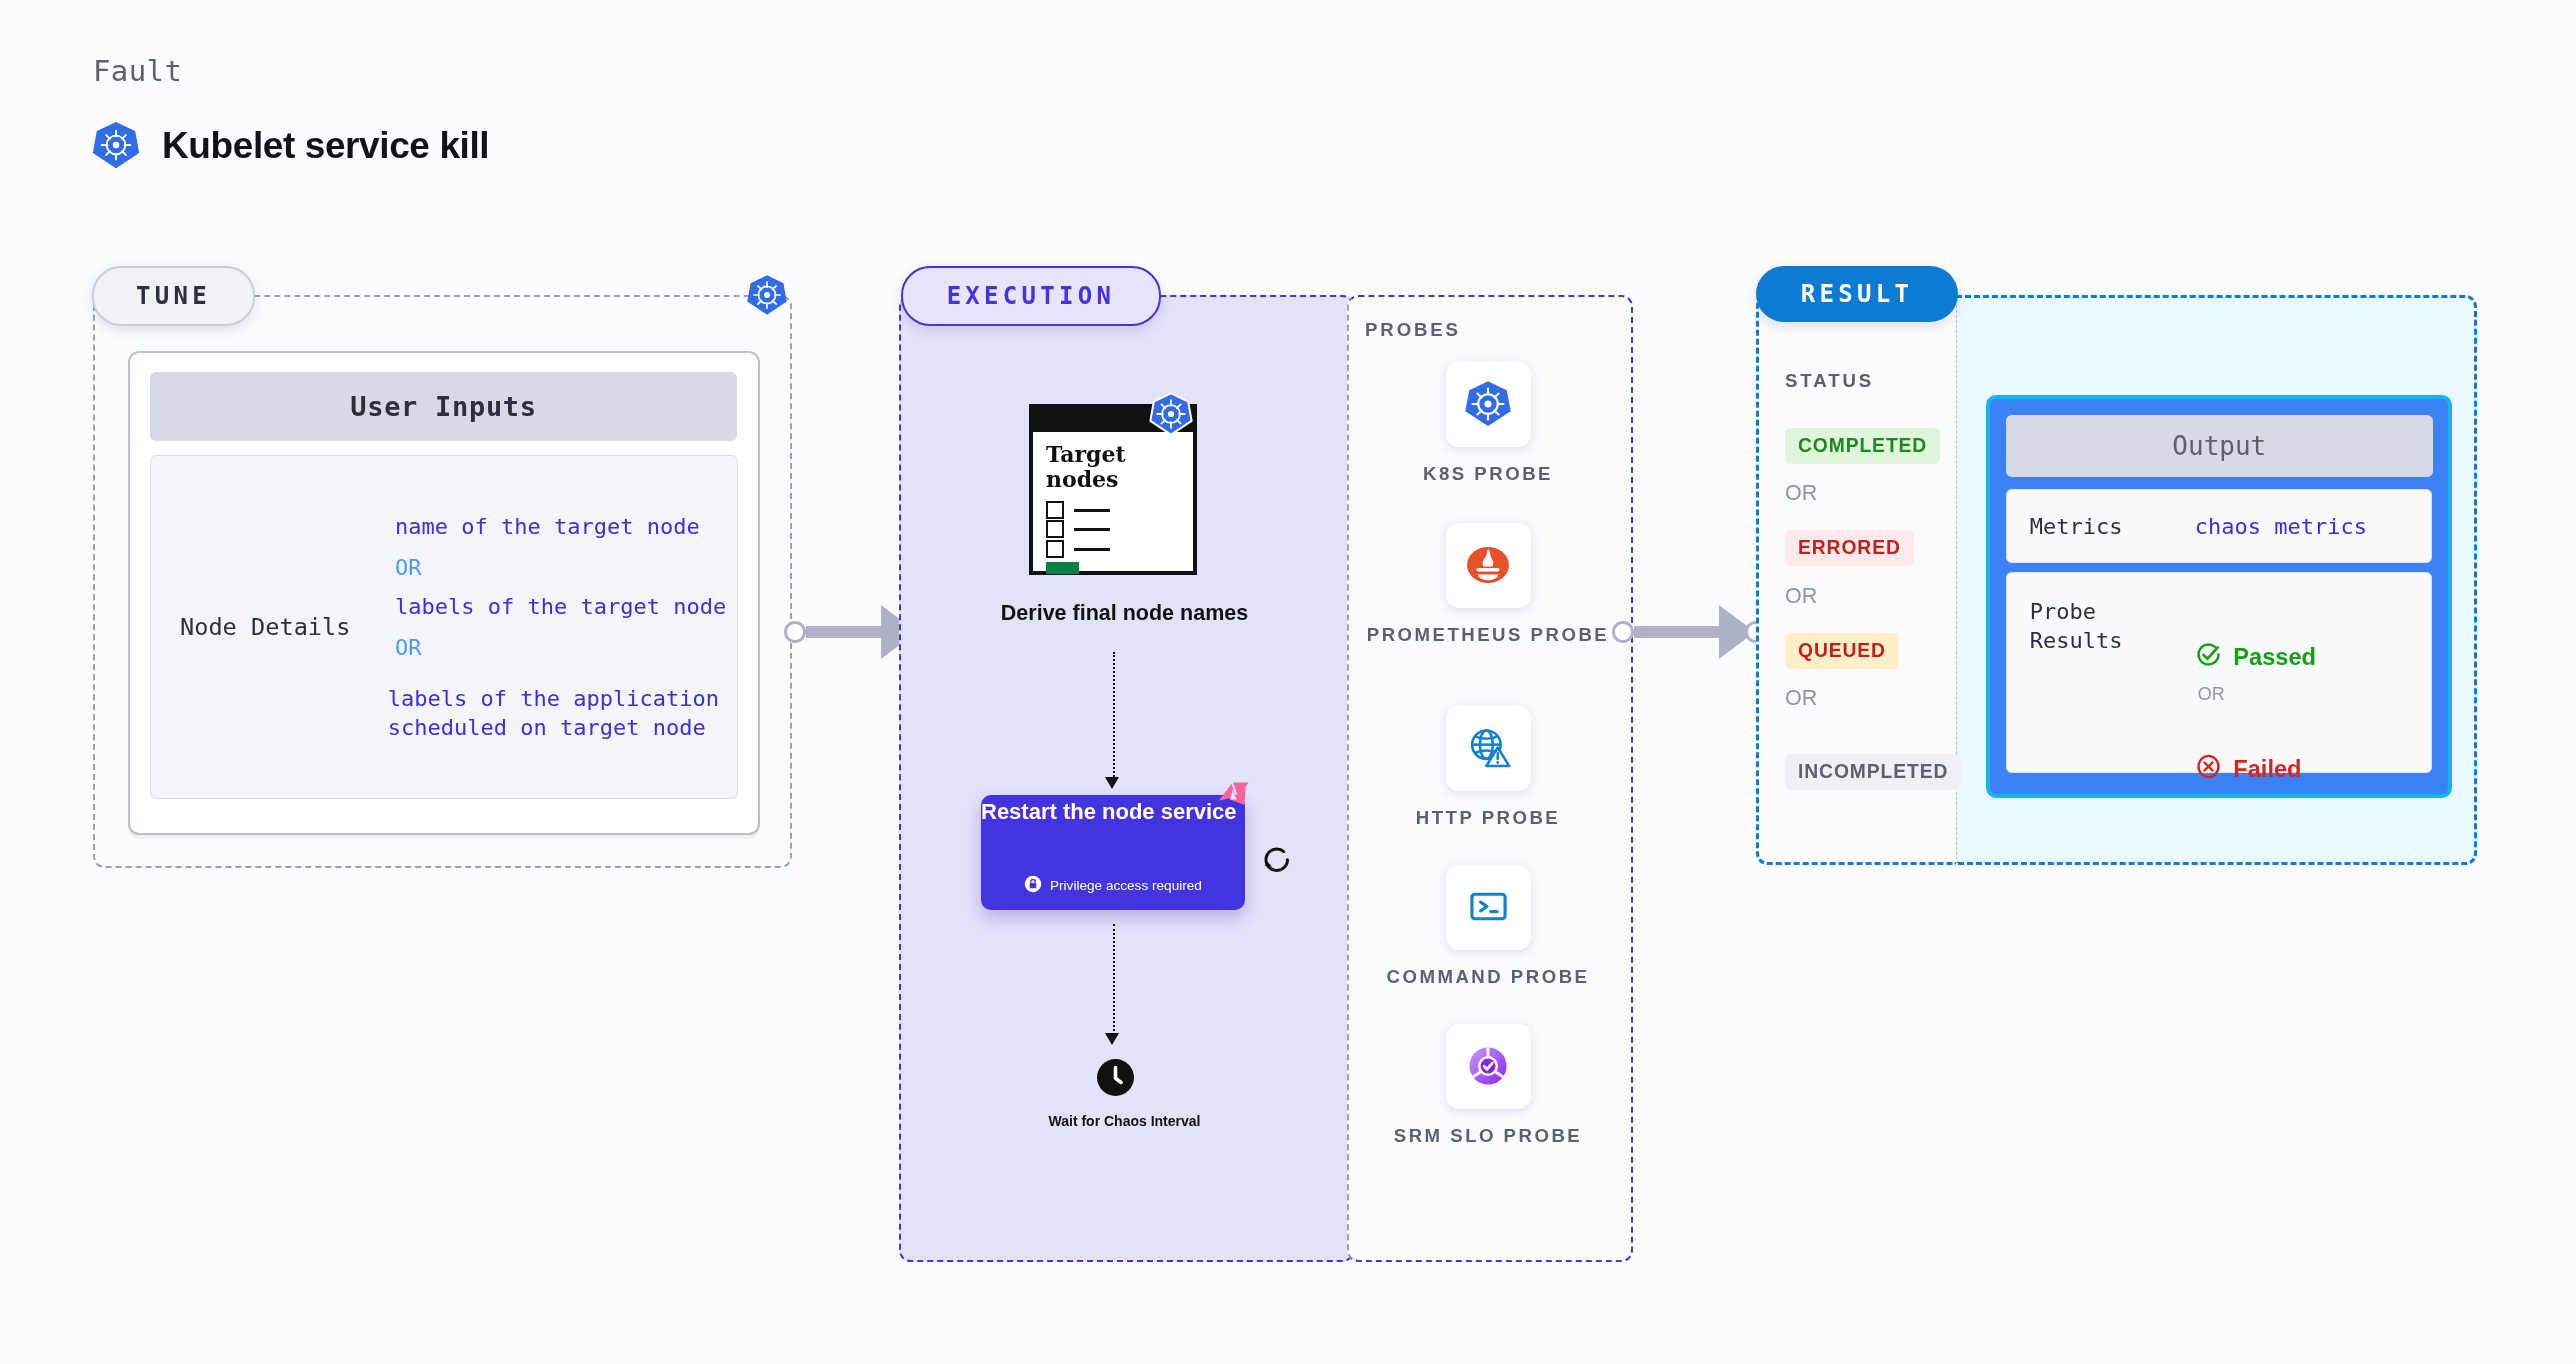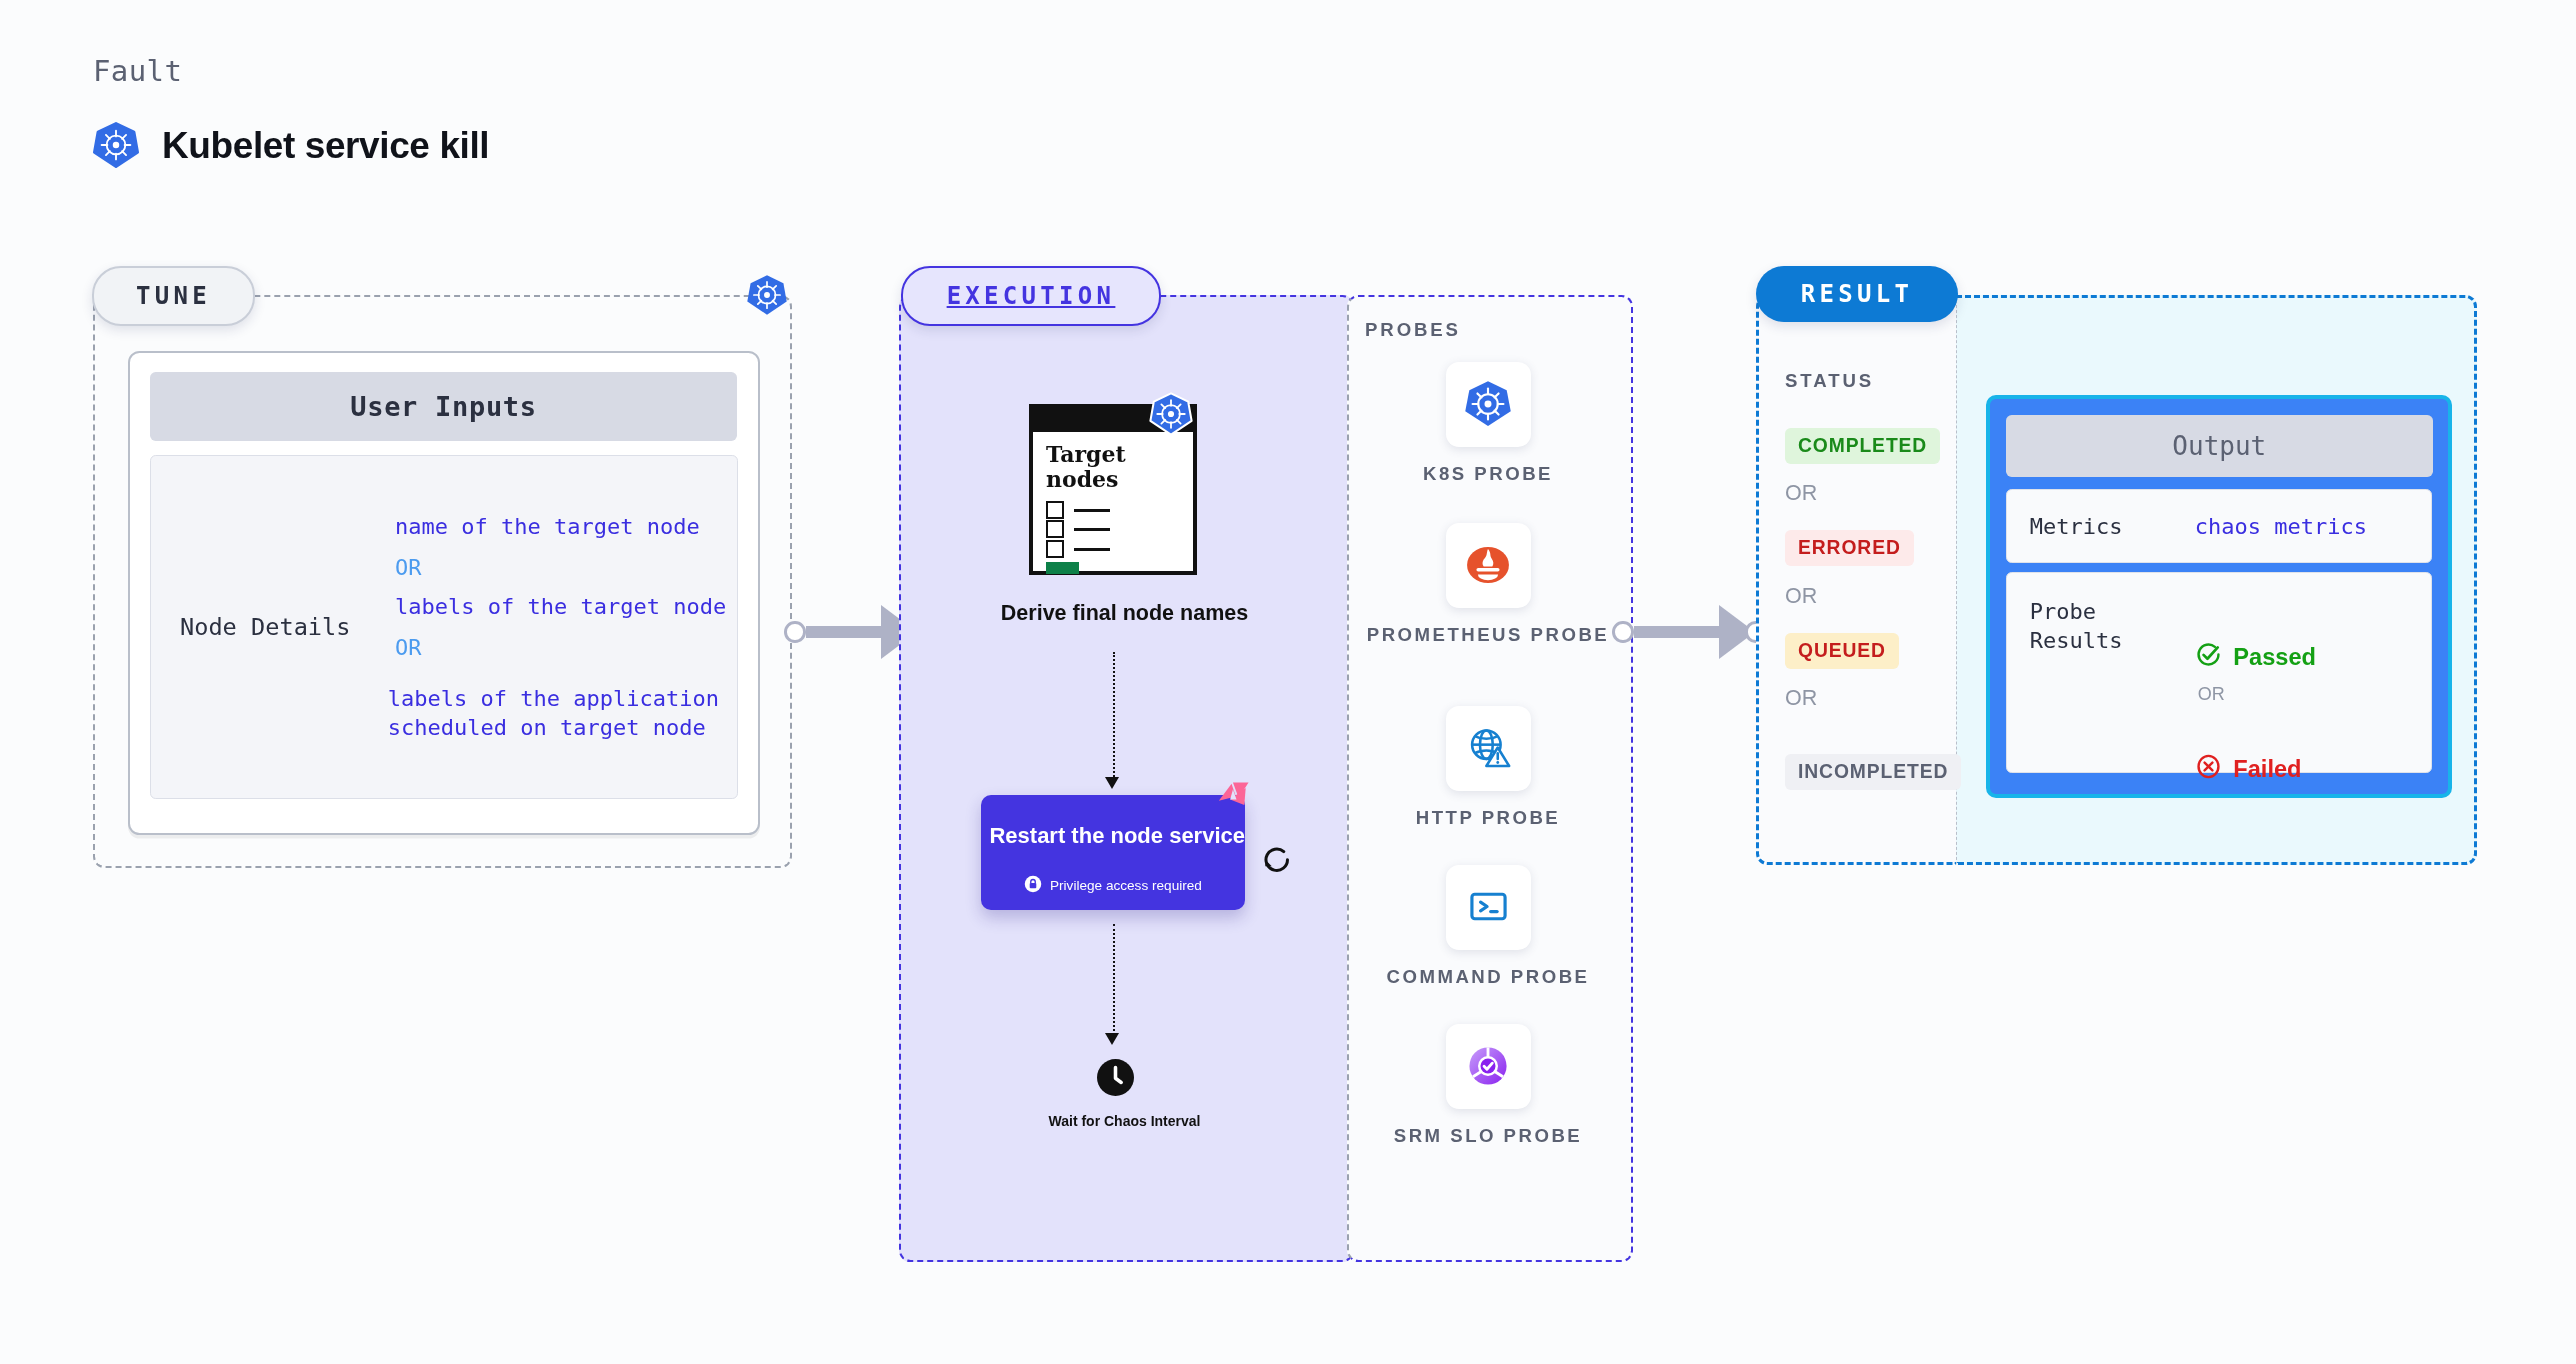--- a/index.html
+++ b/index.html
@@ -76,21 +76,21 @@
   .val-or{color:#4c9bef;margin:11.5px 0 10px 0;}
   .val-wide{color:#3a2ee0;margin-top:11.5px;margin-left:-7.2px;}
 
   
   #exec-panel{
     left:899px;top:295px;width:451px;height:963px;
     border:2.9px dashed #4434e0;border-radius:11.5px;background:#e3e2fb;
   }
   #exec-pill{
     left:901px;top:266px;width:256px;height:56px;
-    background:#e6e5fd;border:2.9px solid #4434e0;color:#4434e0;text-decoration:underline;
+    background:#e6e5fd;border:2.9px solid #4434e0;color:#4434e0;
   }
   #probes-panel{
     left:1347px;top:295px;width:282px;height:963px;
     border:2.9px dashed #9aa1ae;border-right:2.9px dashed #4434e0;
     border-top:2.9px dashed #4434e0;border-bottom:2.9px dashed #4434e0;
     border-radius:11.5px;background:#fafbfd;
   }
   #probes-title{
     left:1365px;top:319px;
     font-size:18.6px;font-weight:bold;color:#5b6172;letter-spacing:2.9px;
@@ -129,21 +129,21 @@
   }
 
   
   #restart-box{
     left:981px;top:795px;width:264px;height:115px;
     background:#4434e0;border-radius:10px;
     box-shadow:0 7.2px 15.8px rgba(40,30,140,.24);
     z-index:4;
   }
   #restart-title{
-    position:absolute;left:0;top:28px;width:100%;text-align:right;
+    position:absolute;left:0;top:4px;width:100%;text-align:left;
     color:#fff;font-size:22px;font-weight:bold;line-height:1.22;
   }
   #restart-priv{
     position:absolute;left:0;top:80px;width:100%;
     display:flex;align-items:center;justify-content:center;gap:7.9px;
     color:#fff;font-size:13.6px;
   }
   #litmus-icon{position:absolute;left:236px;top:-14.3px;z-index:5;}
   #retry-icon{left:1261px;top:844px;z-index:5;}
 

